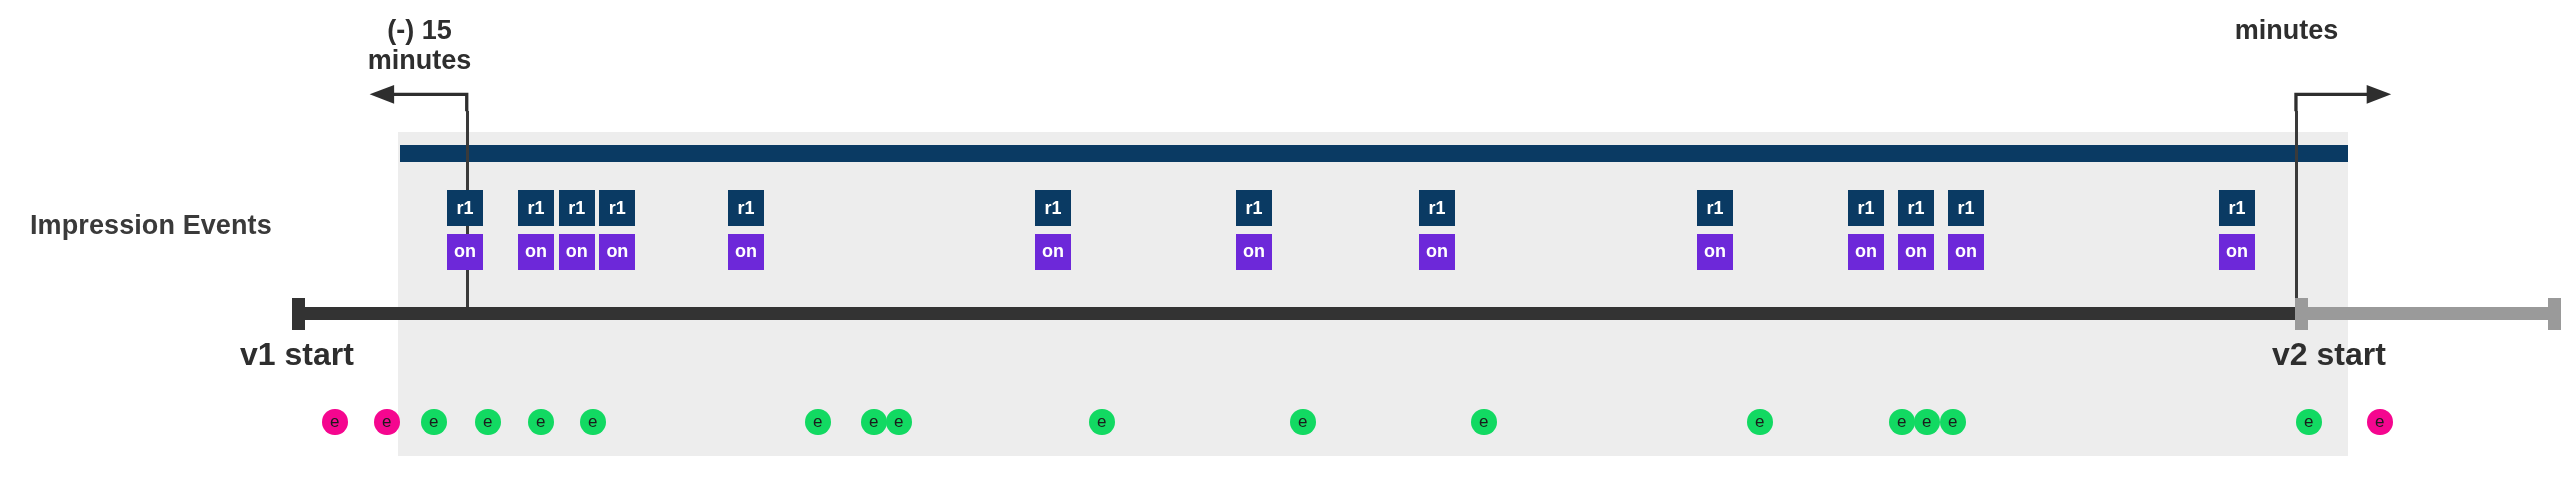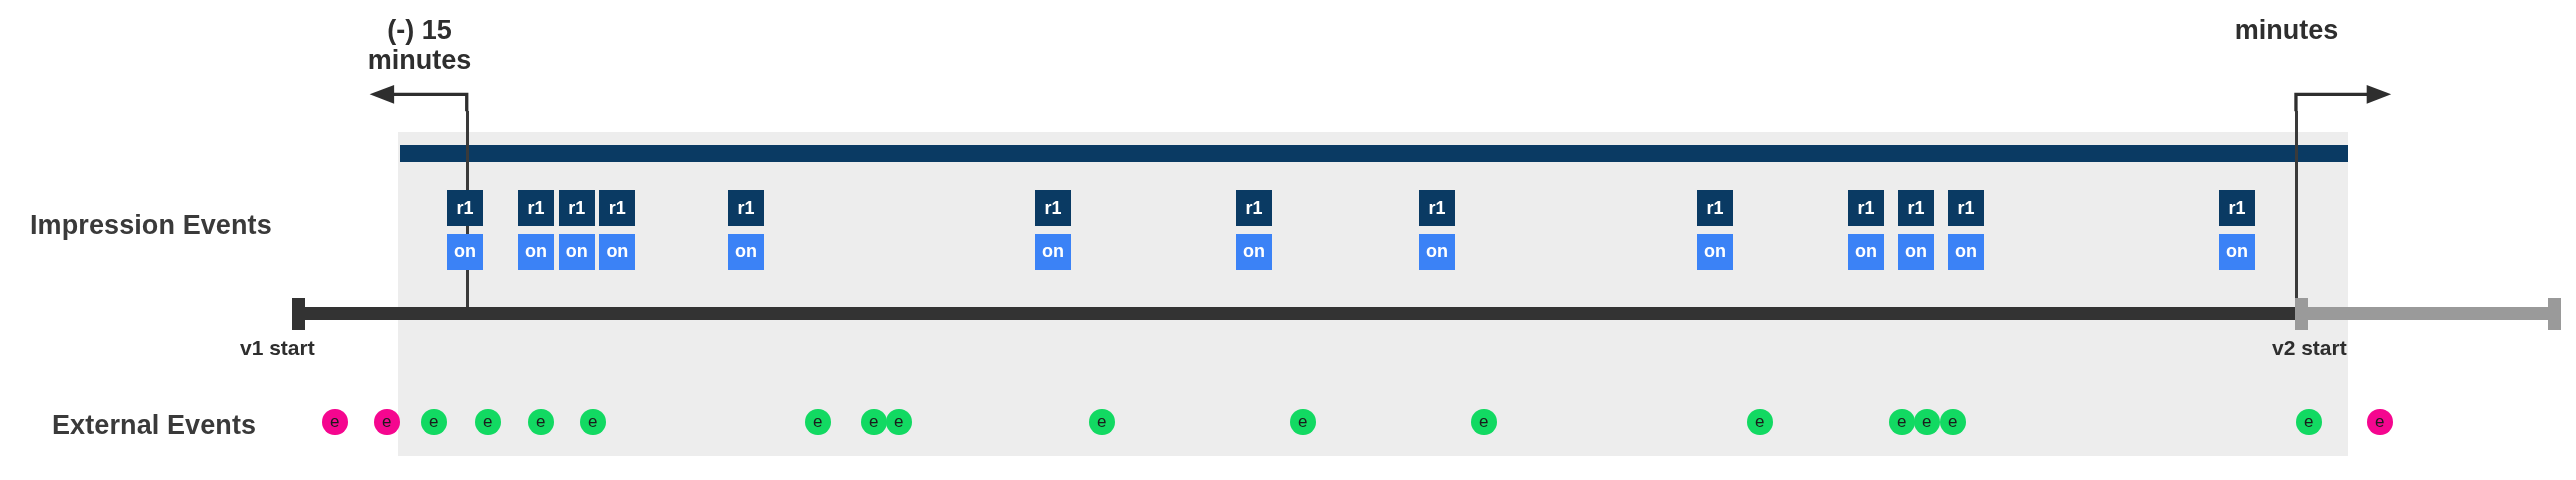--- a/index.html
+++ b/index.html
@@ -117,21 +117,21 @@
     top: 298px;
     width: 13.2px;
     height: 32px;
     background: #9a9a9a;
   }
 
   
   .start-label {
     position: absolute;
     color: #2e2e2e;
-    font-size: 21px;
+    font-size: 32px;
     font-weight: 700;
     white-space: nowrap;
   }
   .label-v1start { left: 240px;  top: 336px; }
   .label-v2start { left: 2247px; top: 336px; margin-left: 25px; }
 
   
   .badge-stack {
     position: absolute;
     top: 190px;
@@ -148,21 +148,21 @@
     height: 36px;
     display: flex;
     align-items: center;
     justify-content: center;
     font-size: 18px;
     font-weight: 700;
     color: #ffffff;
     box-sizing: border-box;
   }
   .chip-r  { background: #0A3A63; }
-  .chip-on { background: #3b82f6; }
+  .chip-on { background: #6d28d9; }
 
   
   .dot {
     position: absolute;
     top: 409px;
     width: 25.5px;
     height: 26.4px;
     border-radius: 50%;
     display: flex;
     align-items: center;
@@ -199,21 +199,20 @@
     <polygon points="392,100 418,90 418,110" fill="#2e2e2e"></polygon>
 
     <path d="M 2435 118 L 2435 100 L 2516 100" stroke="#2e2e2e" stroke-width="3.5" fill="none"></path>
     <polygon points="2536,100 2510,90 2510,110" fill="#2e2e2e"></polygon>
   </svg>
 
   <div class="tick-v tick-left"></div>
   <div class="tick-v tick-right"></div>
 
   <div class="row-label label-impression">Impression Events</div>
-  <div class="row-label label-external">External Events</div>
 
   <div class="axis-v1-cap"></div>
   <div class="axis-v1"></div>
 
   <div class="axis-v2-cap-l"></div>
   <div class="axis-v2"></div>
   <div class="axis-v2-cap-r"></div>
 
   <div class="start-label label-v1start">v1 start</div>
   <div class="start-label label-v2start">v2 start</div>

